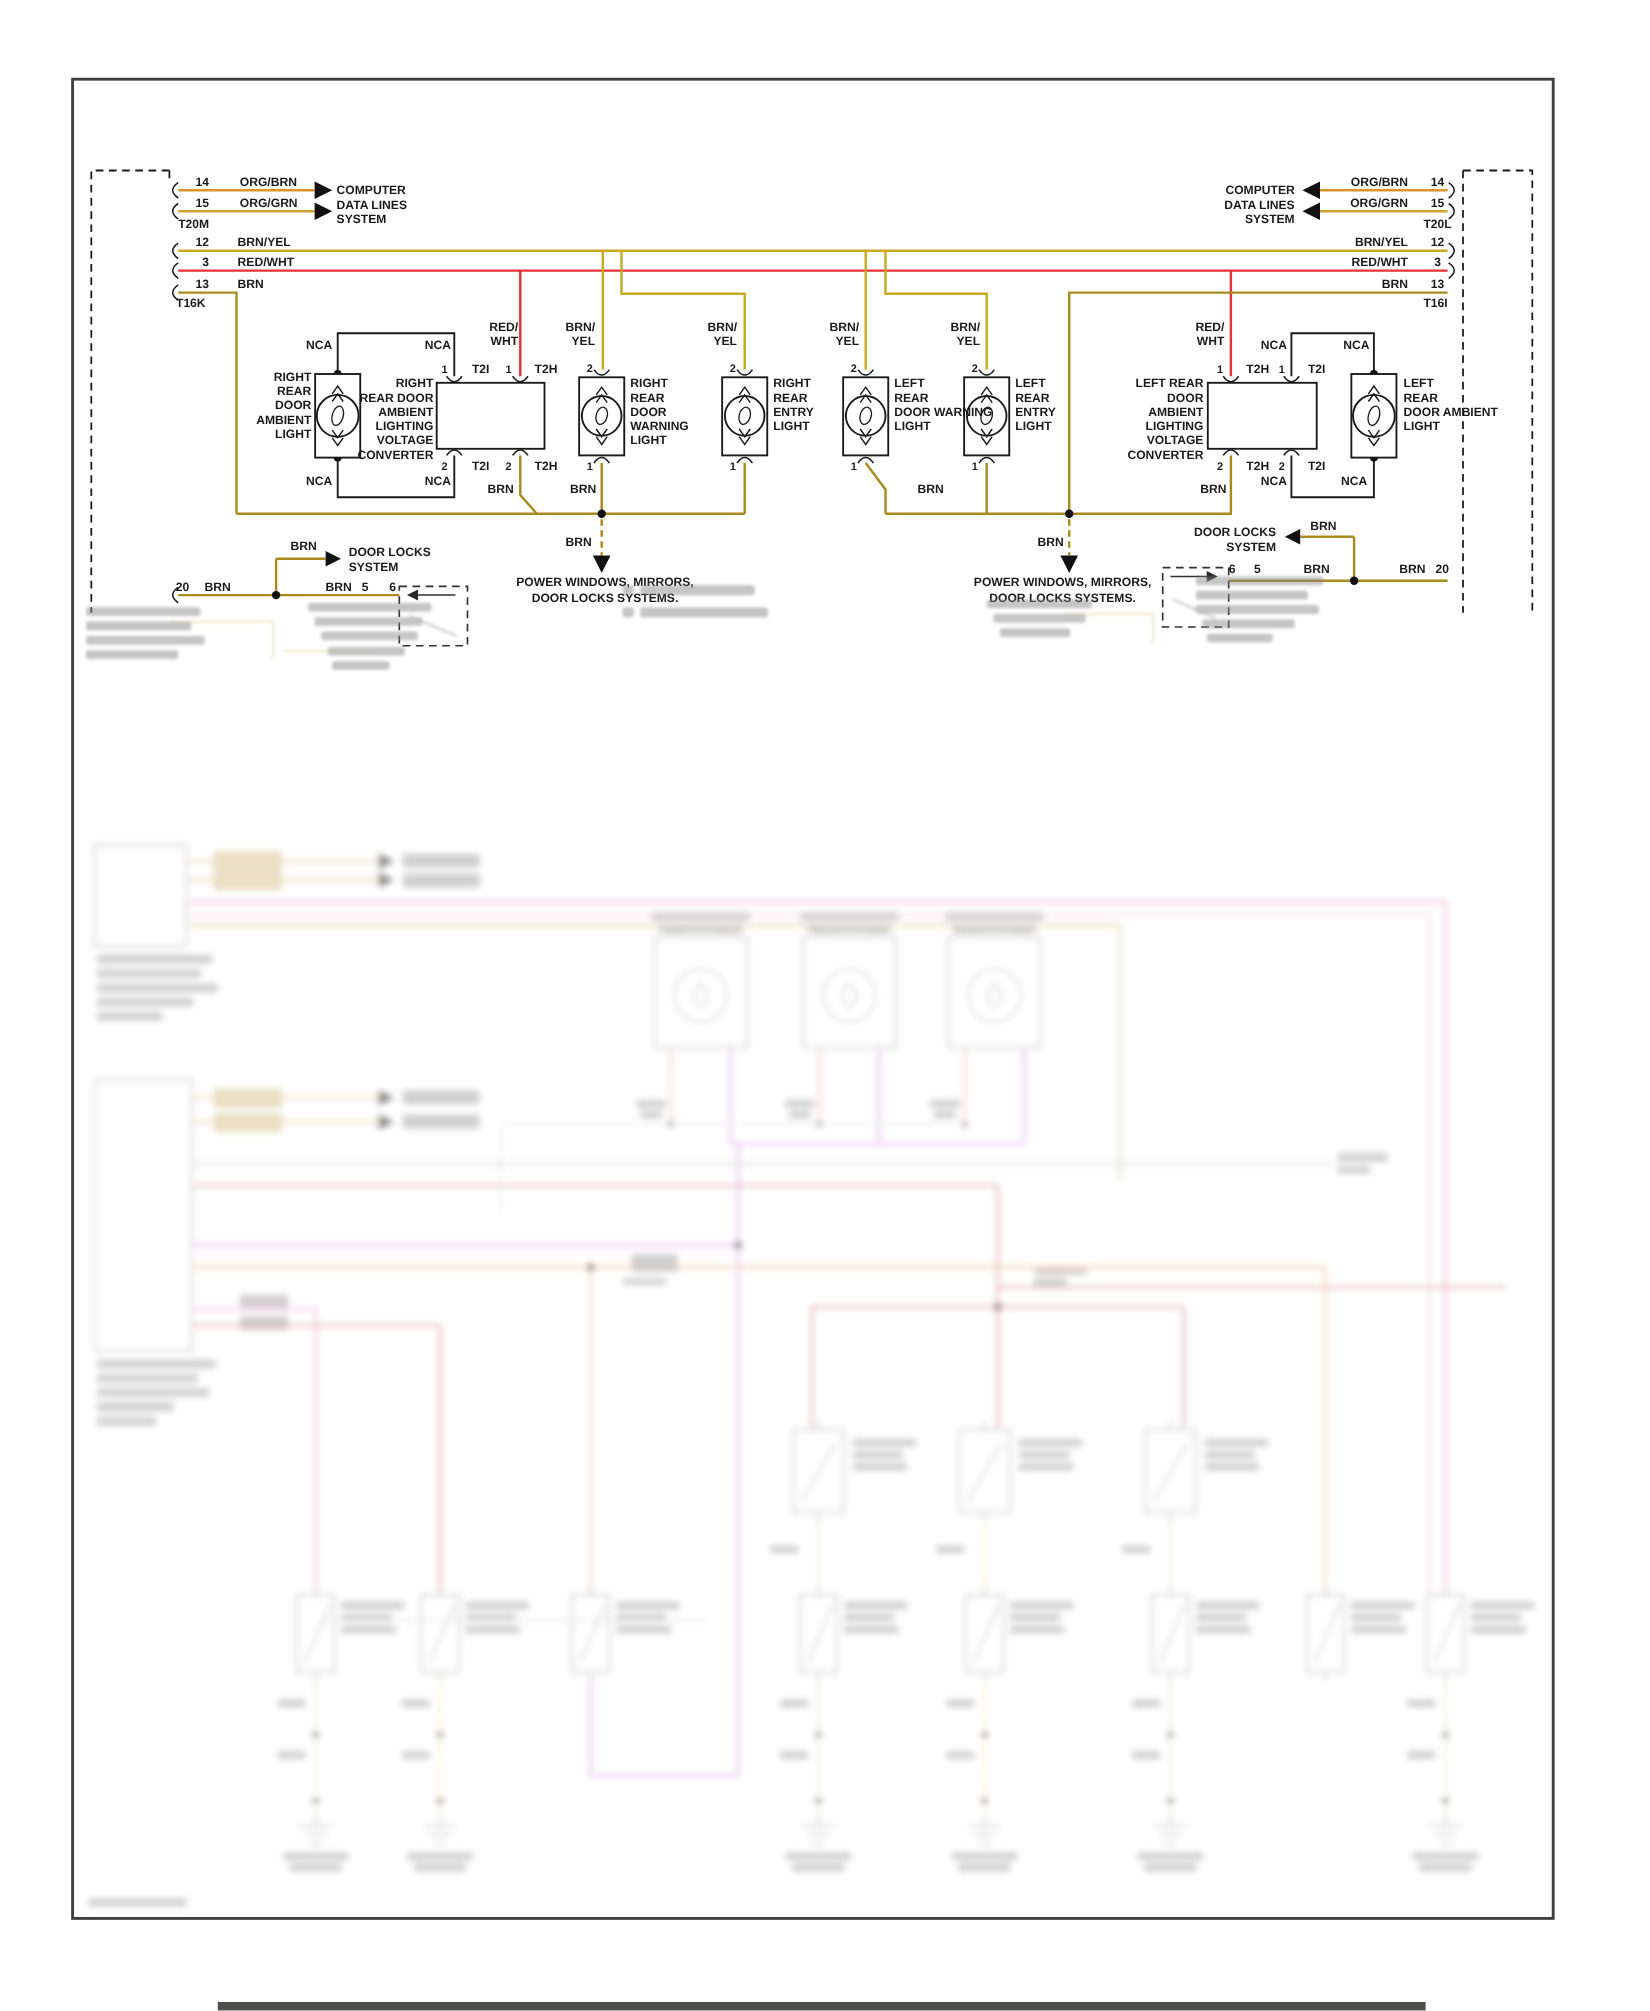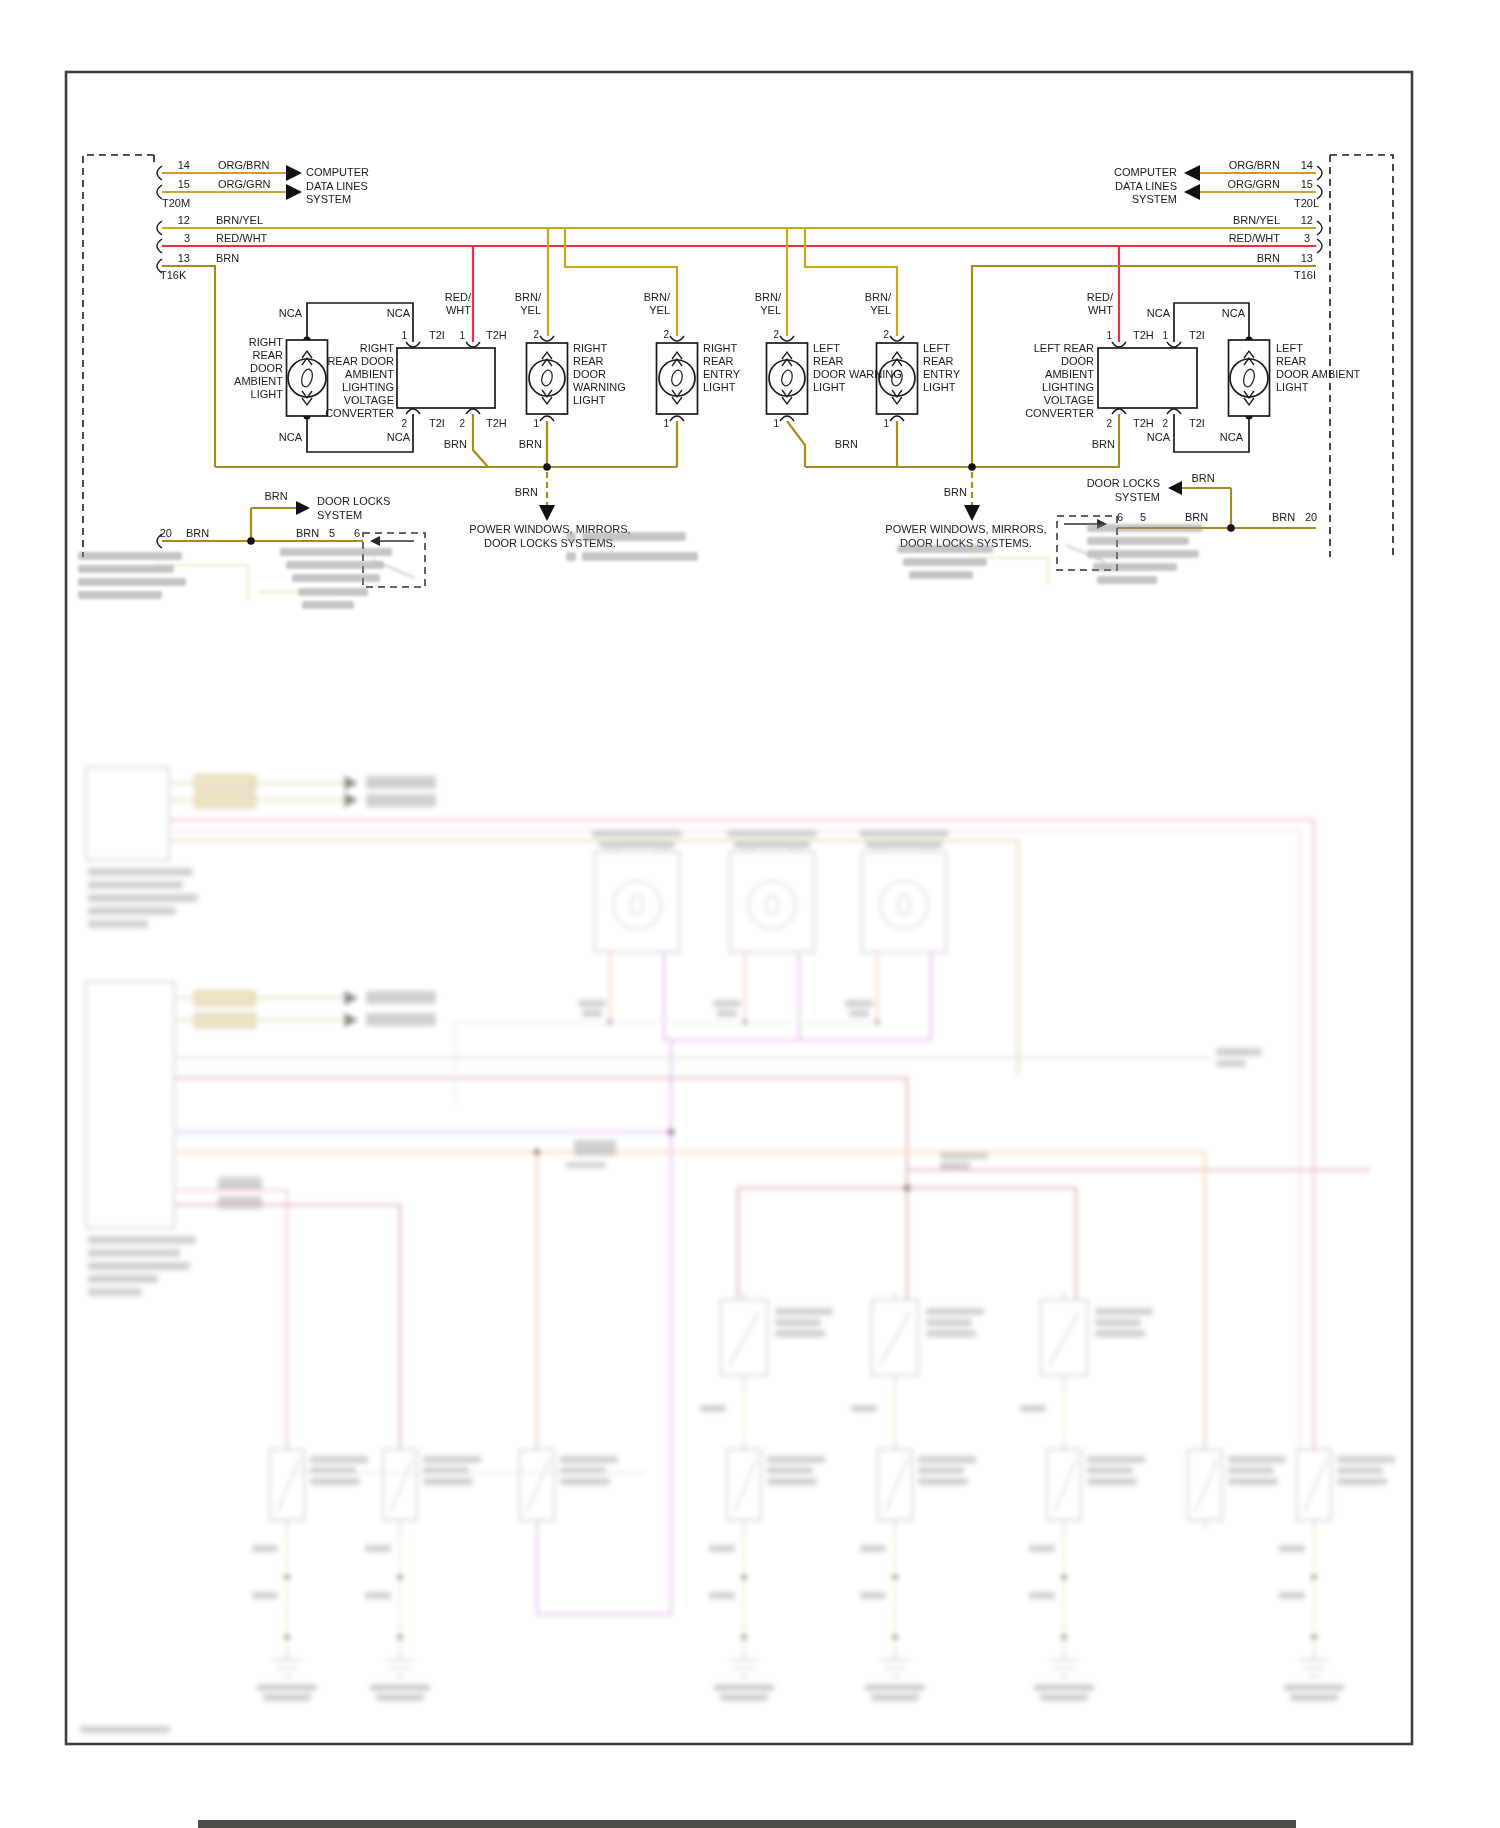--- a/index.html
+++ b/index.html
@@ -1,16 +1,16 @@
 <!DOCTYPE html>
 <html><head>
 <meta charset="utf-8">
 <style>
   html,body{margin:0;padding:0;background:#fff;}
-  .stage{width:1500px;height:1828px;position:relative;background:#fff;}
+  .stage{width:1500px;height:1828px;position:relative;background:#fff;font-weight:bold;}
   svg{display:block;}
   .t{font-family:"Liberation Sans",sans-serif;font-size:11px;fill:#1a1a1a;}
   .ts{font-size:10px;}
   .e{text-anchor:end;}
   .m{text-anchor:middle;}
   .w{fill:none;stroke-linecap:butt;stroke-linejoin:miter;}
   .w2{stroke-width:2.2;}
   .w15{stroke-width:1.7;}
   .c-org{stroke:#D8952A;}  .c-org2{stroke:#D2A32E;}
   .c-yel{stroke:#C9A91E;}  .c-red{stroke:#E63238;}

